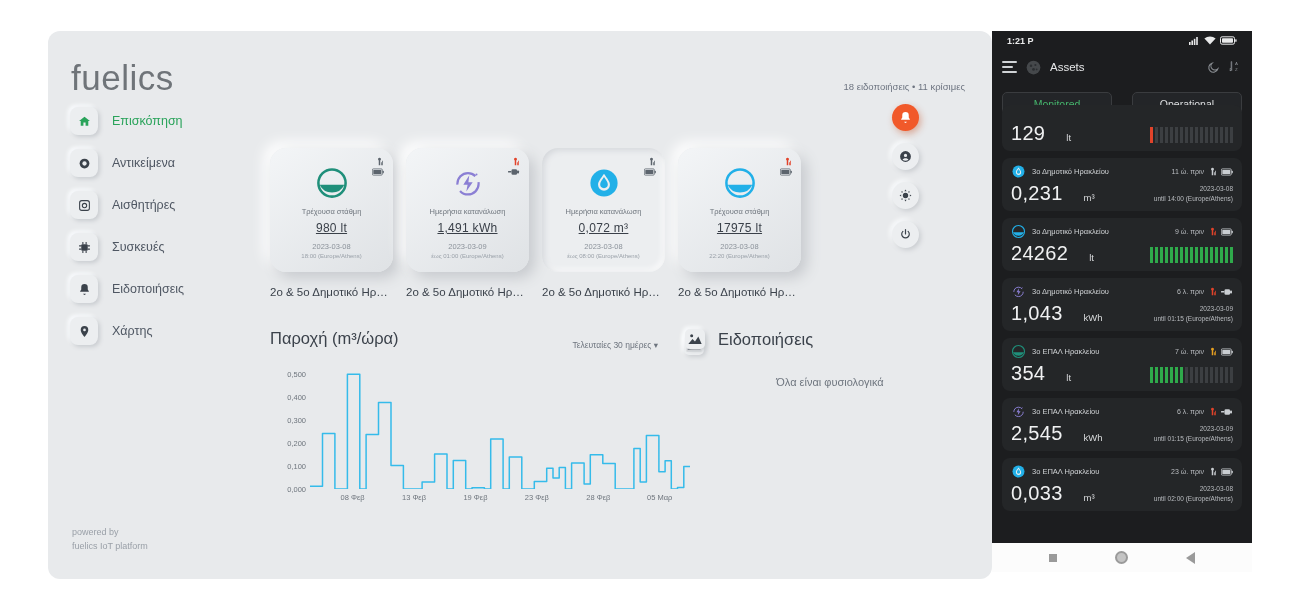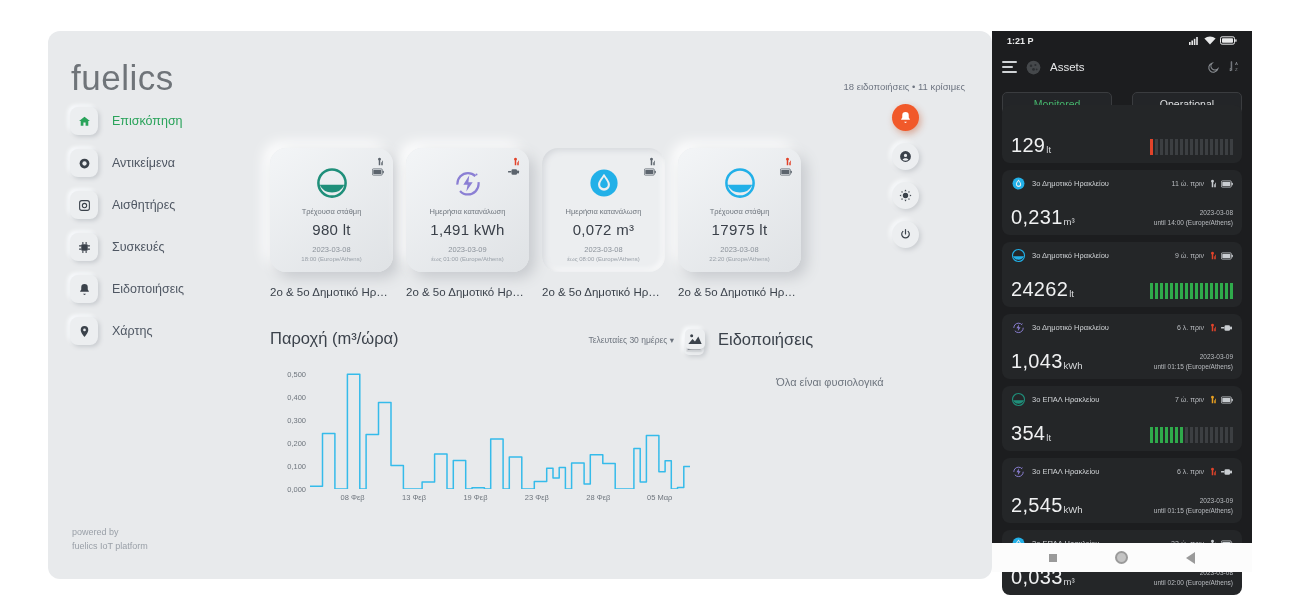--- a/index.html
+++ b/index.html
@@ -78,32 +78,32 @@
   .card.flat {
     background: linear-gradient(145deg,#eceef0,#eceef0);
     box-shadow: inset 2px 2px 6px #d2d5d9, inset -2px -2px 6px #ffffff;
   }
   .card-status {
     position: absolute; right: 9px; top: 9px;
     display: flex; flex-direction: column; align-items: flex-end; gap: 2px;
   }
   .card-ico { height: 36px; display:flex; align-items:center; justify-content:center; }
   .card-title { font-size: 7.5px; color: #70777f; margin-top: 6px; }
-  .card-value { font-size: 15px; color: #3a4049; margin-top: 5px; letter-spacing: .3px; }
+  .card-value { font-size: 12px; color: #3a4049; margin-top: 5px; letter-spacing: .3px; text-decoration: underline; }
   .card-date { font-size: 7.5px; color: #8b929a; margin-top: 7px; }
   .card-time { font-size: 6px; color: #9aa1a9; margin-top: 2px; }
   .card-caption {
     margin-top: 14px; font-size: 11.5px; color: #3b424b;
     white-space: nowrap; overflow: hidden;
   }
 
   
   .chart-sec { position: absolute; left: 222px; top: 298px; width: 420px; }
   .chart-title { font-size: 16.5px; color: #3b424b; }
-  .chart-ctl { position: absolute; right: -14px; top: 6px; display: flex; gap: 10px; }
+  .chart-ctl { position: absolute; right: -14px; top: 6px; display: flex; align-items: center; gap: 26px; }
   .chart-range { font-size: 8.5px; color: #6d747e; cursor: pointer; }
   .chart-btn {
     width: 20px; height: 20px; border-radius: 5px; background: #eceef0;
     box-shadow: 2px 2px 4px #cbced2, -2px -2px 4px #fcfeff;
     display:flex; align-items:center; justify-content:center; cursor:pointer;
   }
   .plot { position: relative; margin-top: 14px; width: 420px; height: 145px; }
   .ylabels { position: absolute; left: 0; top: 0; width: 36px; height: 127px; }
   .ylab { position: absolute; right: 0; font-size: 7.5px; color: #6e757d; transform: translateY(-50%); }
   .xlabels { position: absolute; left: 40px; top: 131px; width: 380px; height: 14px; }
@@ -145,21 +145,21 @@
   .tab.active { color: #45b36b; }
   .plist { padding: 0 10px; }
   .pcard {
     background: #242628; border-radius: 8px; margin-bottom: 7px;
     padding: 6px 9px 8px; position: relative;
   }
   .pc-top { display: flex; align-items: center; gap: 6px; }
   .pc-name { font-size: 7.5px; color: #cfd2d5; }
   .pc-meta { margin-left: auto; display: flex; align-items: center; gap: 4px; }
   .pc-ago { font-size: 7px; color: #b9bcc0; }
-  .pc-bottom { display: flex; align-items: flex-end; margin-top: 16px; }
+  .pc-bottom { display: flex; align-items: flex-end; margin-top: 4px; gap: 20px; }
   .pc-val { font-size: 20px; color: #f0f1f2; line-height: 1; letter-spacing: .3px; }
   .pc-unit { font-size: 9.5px; color: #d8dadc; margin-left: 1px; }
   .pc-right { margin-left: auto; text-align: right; }
   .pc-date { font-size: 6.5px; color: #b9bcc0; line-height: 1.45; }
   .gauge { margin-left: auto; display: flex; gap: 1.5px; align-items: flex-end; }
   .gbar { width: 3.5px; height: 16px; }
   .navbar {
     position: absolute; left: 0; bottom: 0; width: 260px; height: 29px;
     background: #fcfcfc; display: flex; align-items: center; justify-content: center; gap: 58px;
   }

